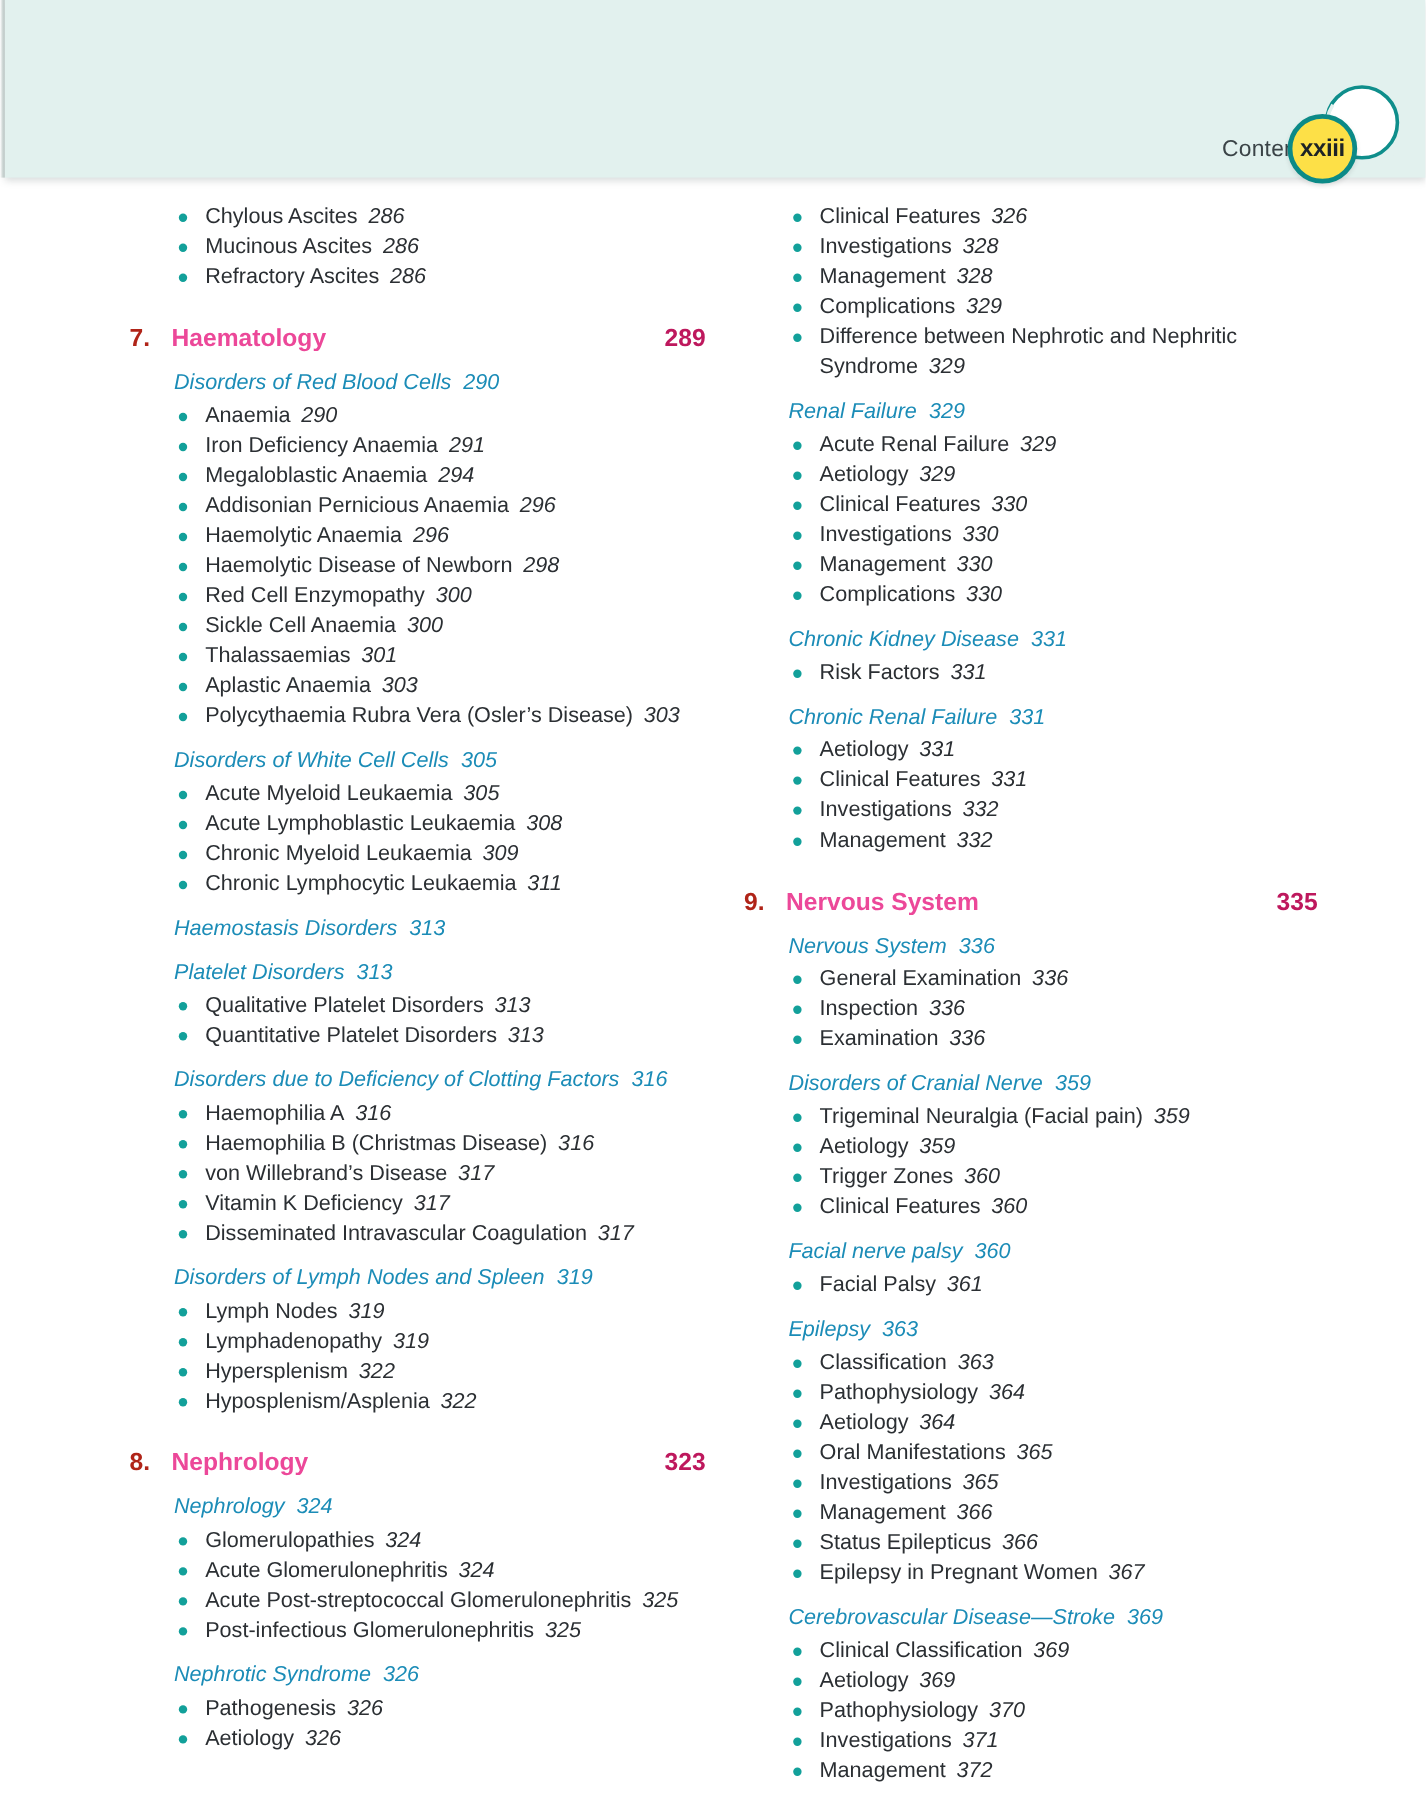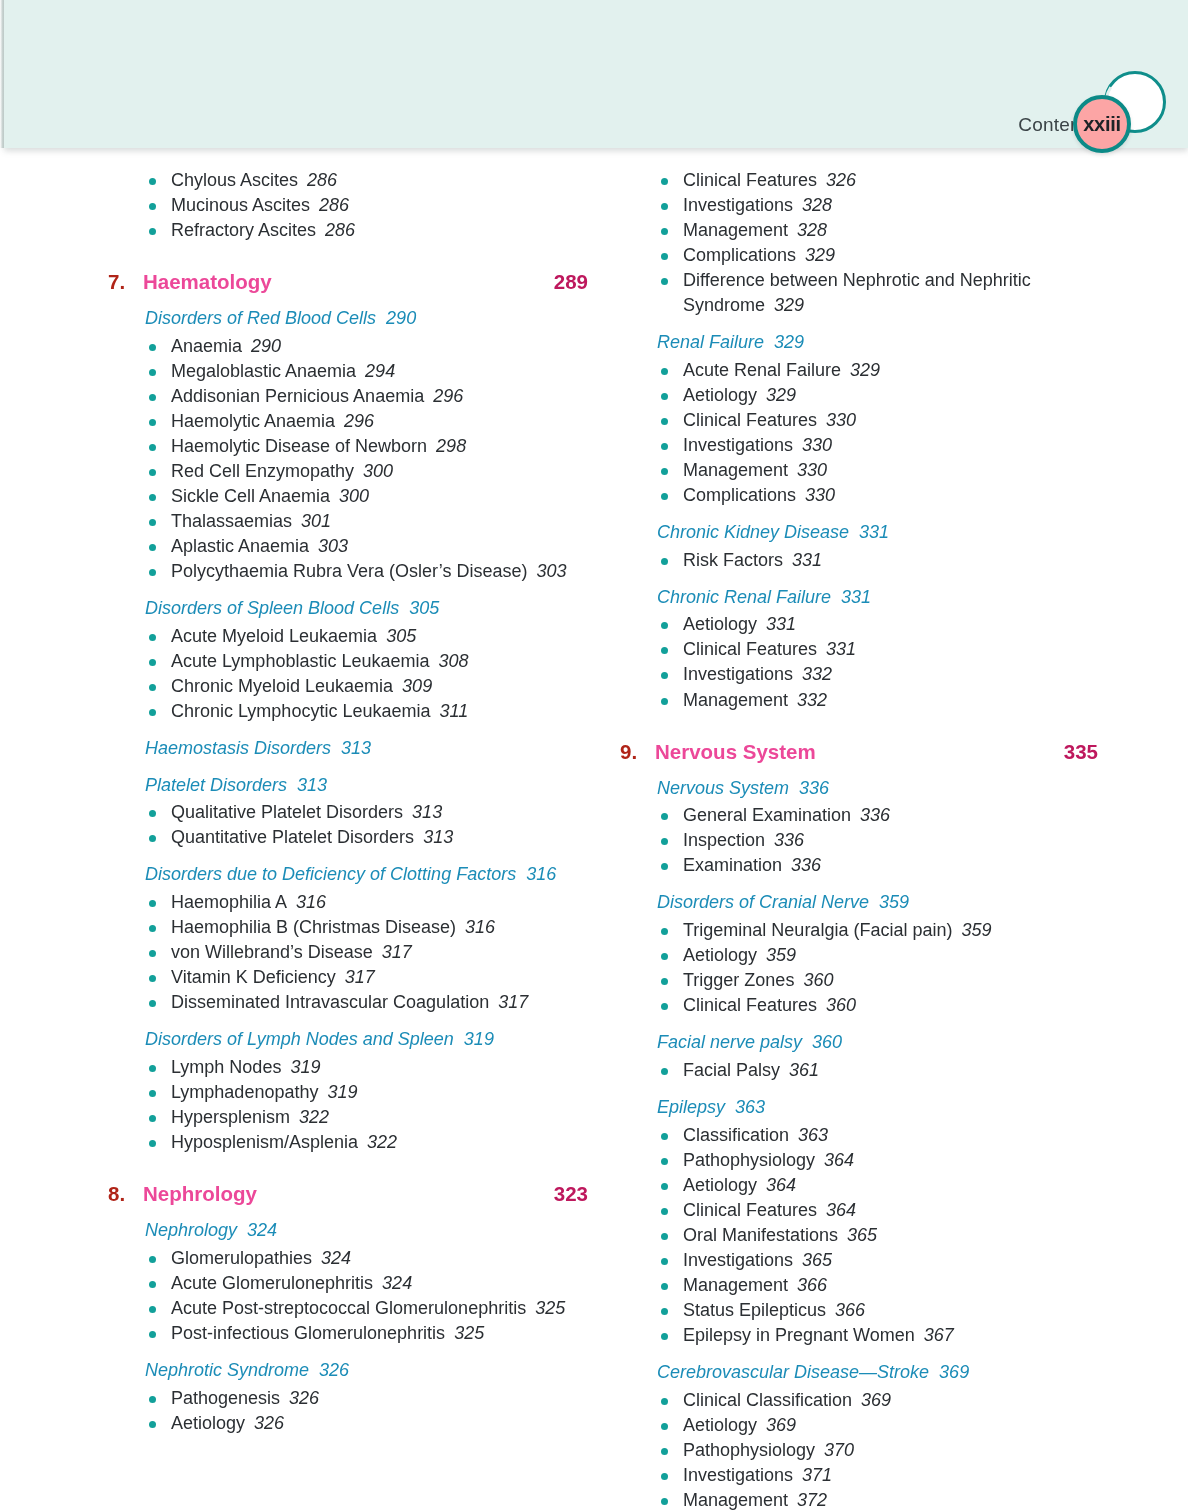--- a/index.html
+++ b/index.html
@@ -74,21 +74,21 @@
   }
 
   
   .badge-circle-small {
     position: absolute;
     left: 1073px;
     top: 95px;
     width: 58px;
     height: 58px;
     border-radius: 50%;
-    background: #fca5a5;
+    background: #fde047;
     box-sizing: border-box;
     border: 4px solid #0c8a87;
     display: flex;
     align-items: center;
     justify-content: center;
     box-shadow: 0 2px 4px rgba(0,0,0,0.10);
   }
   .badge-circle-small .page-roman {
     font-size: 20px;
     font-weight: bold;
@@ -197,30 +197,31 @@
       <div class="item"><span class="dot"></span><span class="txt">Chylous Ascites</span><span class="pg">286</span></div>
       <div class="item"><span class="dot"></span><span class="txt">Mucinous Ascites</span><span class="pg">286</span></div>
       <div class="item"><span class="dot"></span><span class="txt">Refractory Ascites</span><span class="pg">286</span></div>
       <div class="chapter">
         <span class="num">7.</span>
         <span class="title">Haematology</span>
         <span class="pg">289</span>
       </div>
       <div class="subhead"><span>Disorders of Red Blood Cells</span><span class="pg">290</span></div>
       <div class="item"><span class="dot"></span><span class="txt">Anaemia</span><span class="pg">290</span></div>
+      <div class="item"><span class="dot"></span><span class="txt">Iron Deficiency Anaemia</span><span class="pg">291</span></div>
       <div class="item"><span class="dot"></span><span class="txt">Megaloblastic Anaemia</span><span class="pg">294</span></div>
       <div class="item"><span class="dot"></span><span class="txt">Addisonian Pernicious Anaemia</span><span class="pg">296</span></div>
       <div class="item"><span class="dot"></span><span class="txt">Haemolytic Anaemia</span><span class="pg">296</span></div>
       <div class="item"><span class="dot"></span><span class="txt">Haemolytic Disease of Newborn</span><span class="pg">298</span></div>
       <div class="item"><span class="dot"></span><span class="txt">Red Cell Enzymopathy</span><span class="pg">300</span></div>
       <div class="item"><span class="dot"></span><span class="txt">Sickle Cell Anaemia</span><span class="pg">300</span></div>
       <div class="item"><span class="dot"></span><span class="txt">Thalassaemias</span><span class="pg">301</span></div>
       <div class="item"><span class="dot"></span><span class="txt">Aplastic Anaemia</span><span class="pg">303</span></div>
       <div class="item"><span class="dot"></span><span class="txt">Polycythaemia Rubra Vera (Osler’s Disease)</span><span class="pg">303</span></div>
-      <div class="subhead"><span>Disorders of Spleen Blood Cells</span><span class="pg">305</span></div>
+      <div class="subhead"><span>Disorders of White Cell Cells</span><span class="pg">305</span></div>
       <div class="item"><span class="dot"></span><span class="txt">Acute Myeloid Leukaemia</span><span class="pg">305</span></div>
       <div class="item"><span class="dot"></span><span class="txt">Acute Lymphoblastic Leukaemia</span><span class="pg">308</span></div>
       <div class="item"><span class="dot"></span><span class="txt">Chronic Myeloid Leukaemia</span><span class="pg">309</span></div>
       <div class="item"><span class="dot"></span><span class="txt">Chronic Lymphocytic Leukaemia</span><span class="pg">311</span></div>
       <div class="subhead"><span>Haemostasis Disorders</span><span class="pg">313</span></div>
       <div class="subhead"><span>Platelet Disorders</span><span class="pg">313</span></div>
       <div class="item"><span class="dot"></span><span class="txt">Qualitative Platelet Disorders</span><span class="pg">313</span></div>
       <div class="item"><span class="dot"></span><span class="txt">Quantitative Platelet Disorders</span><span class="pg">313</span></div>
       <div class="subhead"><span>Disorders due to Deficiency of Clotting Factors</span><span class="pg">316</span></div>
       <div class="item"><span class="dot"></span><span class="txt">Haemophilia A</span><span class="pg">316</span></div>
@@ -280,21 +281,20 @@
       <div class="item"><span class="dot"></span><span class="txt">Trigeminal Neuralgia (Facial pain)</span><span class="pg">359</span></div>
       <div class="item"><span class="dot"></span><span class="txt">Aetiology</span><span class="pg">359</span></div>
       <div class="item"><span class="dot"></span><span class="txt">Trigger Zones</span><span class="pg">360</span></div>
       <div class="item"><span class="dot"></span><span class="txt">Clinical Features</span><span class="pg">360</span></div>
       <div class="subhead"><span>Facial nerve palsy</span><span class="pg">360</span></div>
       <div class="item"><span class="dot"></span><span class="txt">Facial Palsy</span><span class="pg">361</span></div>
       <div class="subhead"><span>Epilepsy</span><span class="pg">363</span></div>
       <div class="item"><span class="dot"></span><span class="txt">Classification</span><span class="pg">363</span></div>
       <div class="item"><span class="dot"></span><span class="txt">Pathophysiology</span><span class="pg">364</span></div>
       <div class="item"><span class="dot"></span><span class="txt">Aetiology</span><span class="pg">364</span></div>
-      <div class="item"><span class="dot"></span><span class="txt">Clinical Features</span><span class="pg">364</span></div>
       <div class="item"><span class="dot"></span><span class="txt">Oral Manifestations</span><span class="pg">365</span></div>
       <div class="item"><span class="dot"></span><span class="txt">Investigations</span><span class="pg">365</span></div>
       <div class="item"><span class="dot"></span><span class="txt">Management</span><span class="pg">366</span></div>
       <div class="item"><span class="dot"></span><span class="txt">Status Epilepticus</span><span class="pg">366</span></div>
       <div class="item"><span class="dot"></span><span class="txt">Epilepsy in Pregnant Women</span><span class="pg">367</span></div>
       <div class="subhead"><span>Cerebrovascular Disease—Stroke</span><span class="pg">369</span></div>
       <div class="item"><span class="dot"></span><span class="txt">Clinical Classification</span><span class="pg">369</span></div>
       <div class="item"><span class="dot"></span><span class="txt">Aetiology</span><span class="pg">369</span></div>
       <div class="item"><span class="dot"></span><span class="txt">Pathophysiology</span><span class="pg">370</span></div>
       <div class="item"><span class="dot"></span><span class="txt">Investigations</span><span class="pg">371</span></div>

